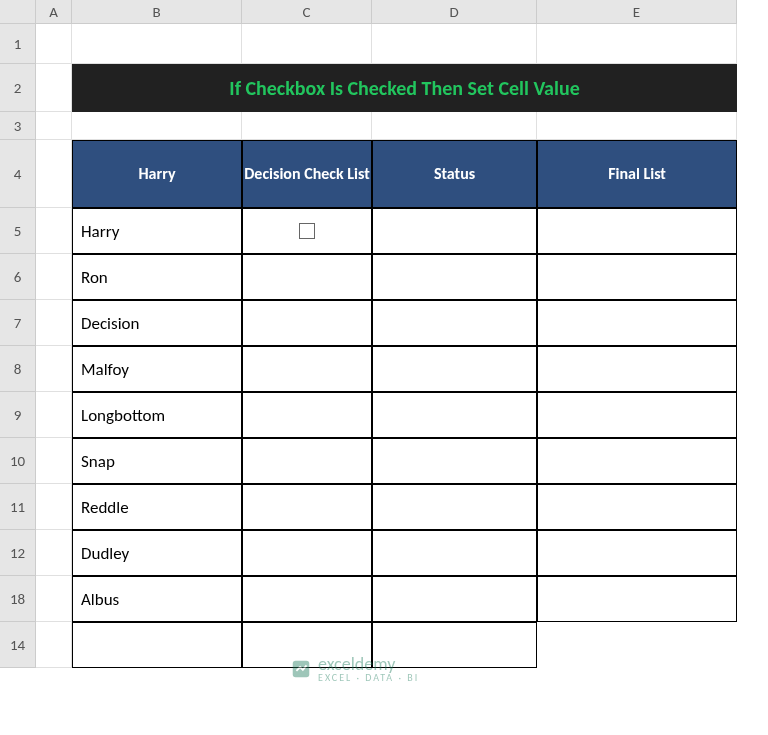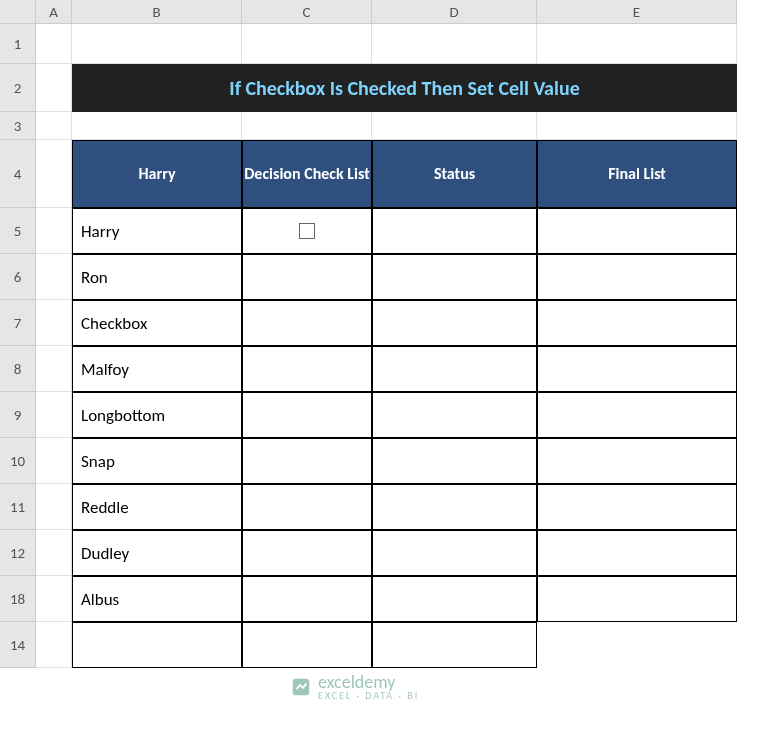--- a/index.html
+++ b/index.html
@@ -44,21 +44,21 @@
     }
     .cell {
       border-right: 1px solid #e0e0e0;
       border-bottom: 1px solid #e0e0e0;
       background: #ffffff;
     }
     .title-bar {
       grid-column: 3 / 7;
       grid-row: 3;
       background: #212121;
-      color: #7dd3fc;
+      color: #22c55e;
       font-size: 20px;
       font-weight: bold;
       display: flex;
       align-items: center;
       justify-content: center;
     }
     .th {
       background: #2f4f7f;
       color: #ffffff;
       font-weight: bold;
@@ -89,21 +89,20 @@
     }
     .watermark {
       position: absolute;
       left: 290px;
       top: 655px;
       display: flex;
       align-items: center;
       gap: 6px;
       opacity: 0.42;
       pointer-events: none;
-      margin-top: 18px;
     }
     .watermark-icon svg {
       display: block;
     }
     .watermark-text {
       display: flex;
       flex-direction: column;
       line-height: 1;
     }
     .watermark-main {
@@ -159,21 +158,21 @@
     <div class="td"></div>
     <div class="td"></div>
     <div class="row-header">6</div>
     <div class="cell"></div>
     <div class="td">Ron</div>
     <div class="td td-center"></div>
     <div class="td"></div>
     <div class="td"></div>
     <div class="row-header">7</div>
     <div class="cell"></div>
-    <div class="td">Checkbox</div>
+    <div class="td">Decision</div>
     <div class="td td-center"></div>
     <div class="td"></div>
     <div class="td"></div>
     <div class="row-header">8</div>
     <div class="cell"></div>
     <div class="td">Malfoy</div>
     <div class="td td-center"></div>
     <div class="td"></div>
     <div class="td"></div>
     <div class="row-header">9</div>

